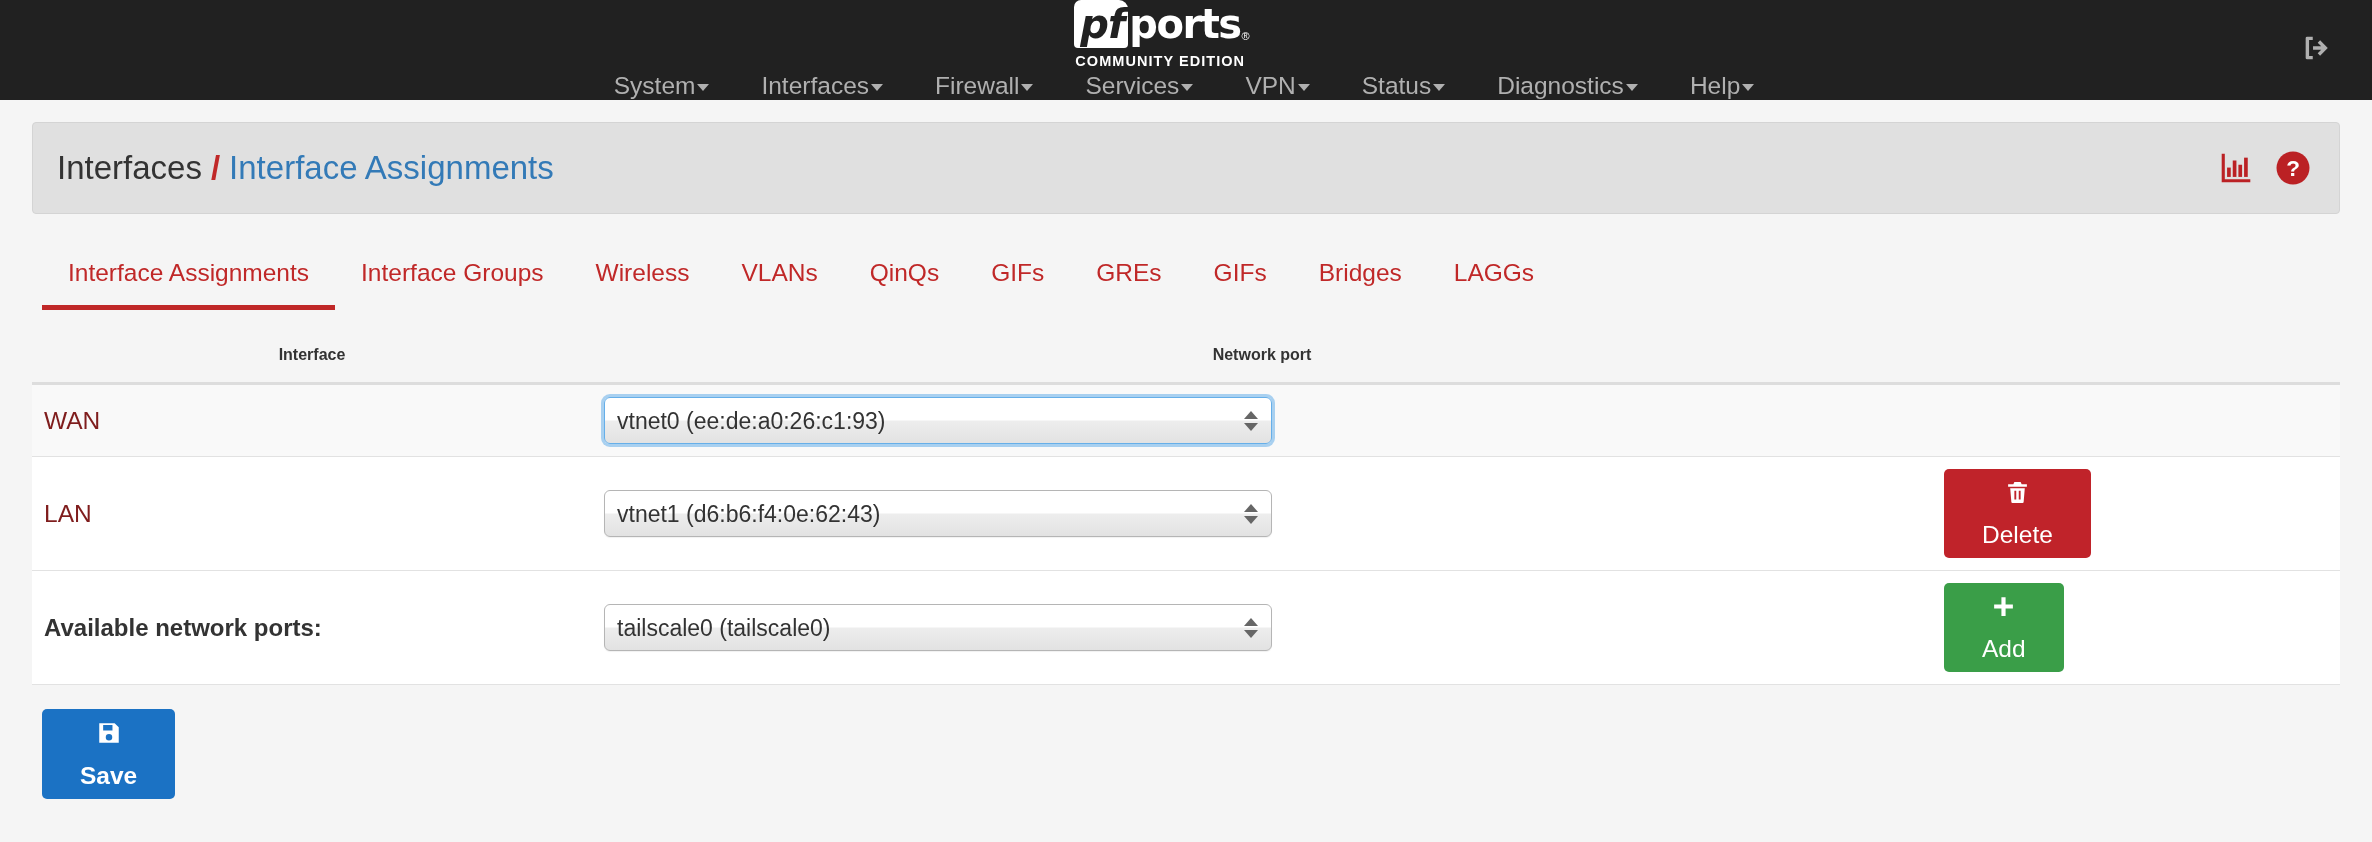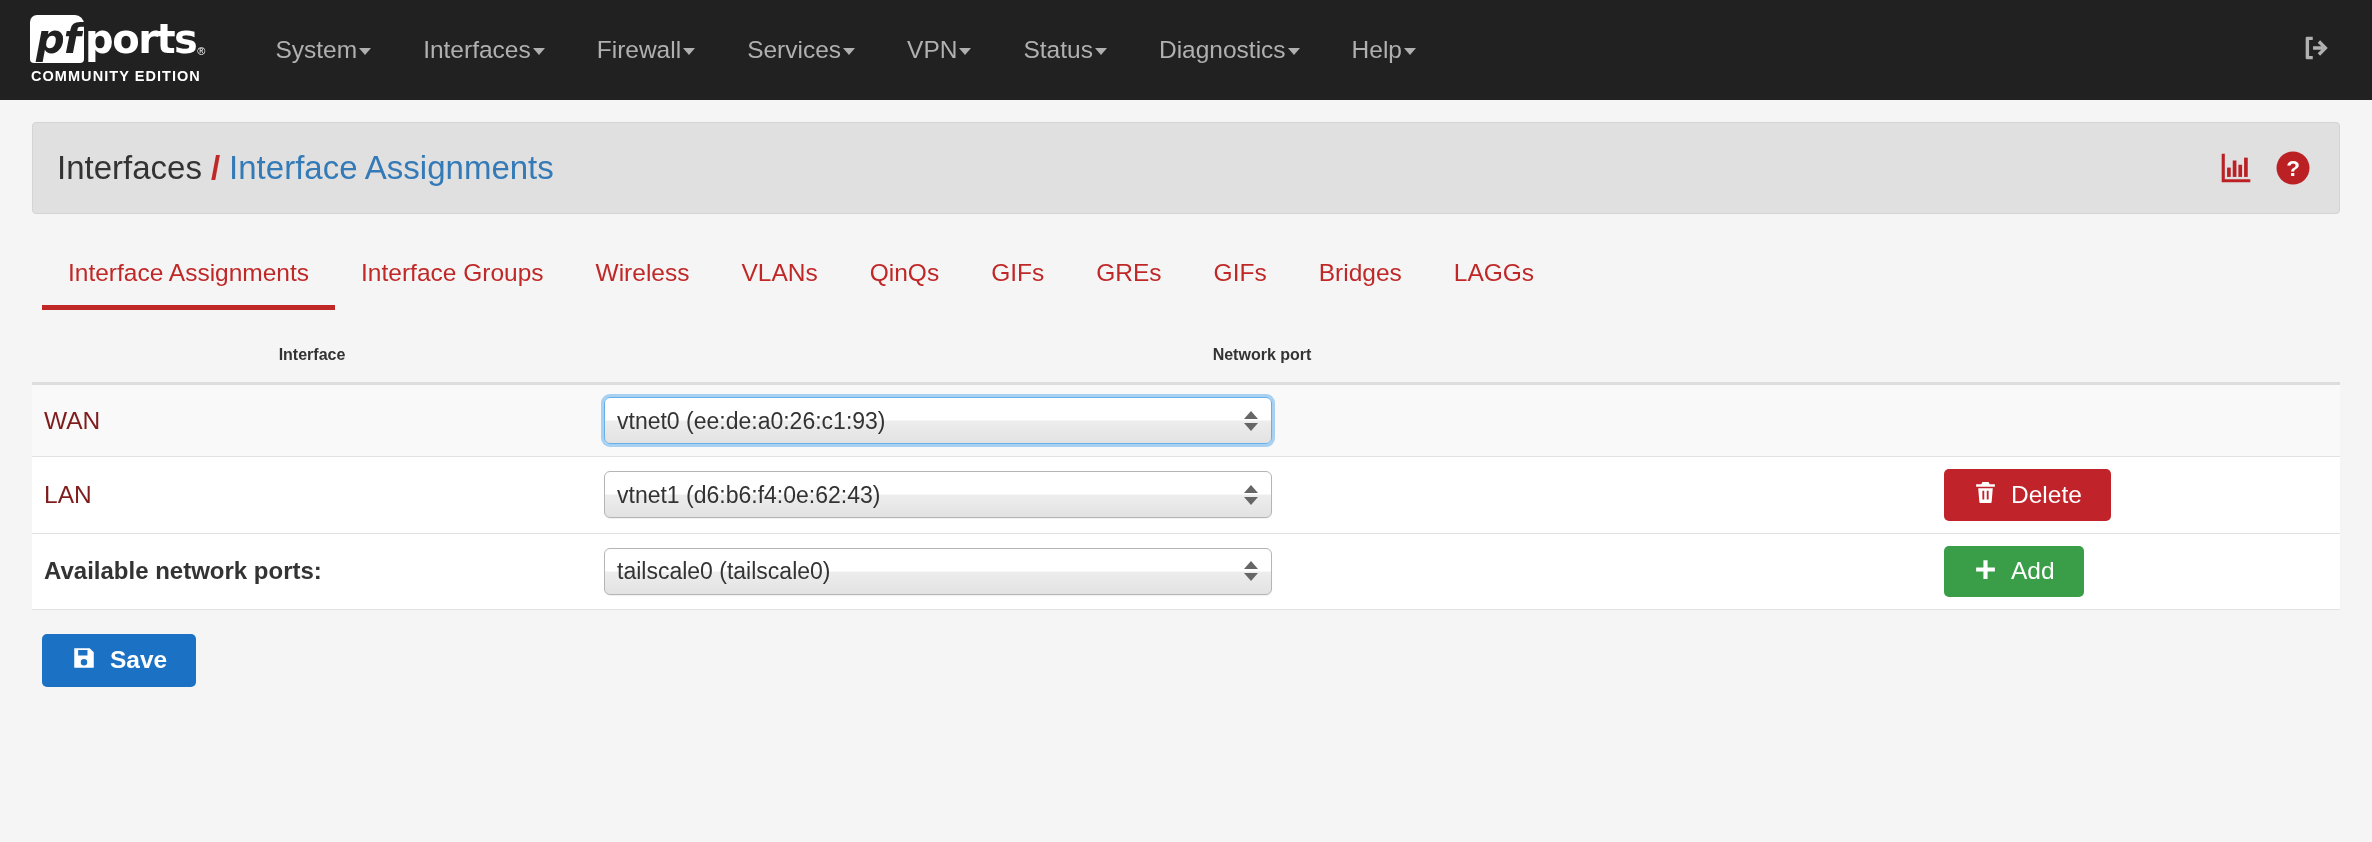--- a/index.html
+++ b/index.html
@@ -12,20 +12,21 @@
   }
 
   
   .navbar {
     height: 100px;
     background: #212121;
     display: flex;
     align-items: center;
     padding: 0 34px 0 30px;
     position: relative;
+    flex-direction: column;
   }
   .brand {
     display: flex;
     flex-direction: column;
     justify-content: center;
     margin-right: 44px;
     padding-bottom: 2px;
   }
   .brand-logo {
     display: flex;
@@ -243,23 +244,24 @@
   
   .btn {
     display: inline-flex;
     align-items: center;
     gap: 13px;
     border: none;
     border-radius: 5px;
     font-size: 24.5px;
     font-family: "Liberation Sans", sans-serif;
     color: #ffffff;
-    padding: 11px 29px;
+    padding: 11px 38px;
     cursor: pointer;
     line-height: 1;
+    flex-direction: column;
   }
   .btn-danger  { background: #c0232a; }
   .btn-success { background: #3a9e48; }
   .btn-primary { background: #1b72c4; font-weight: bold; }
 
   .save-row { margin-top: 24px; padding-left: 10px; }
 </style>
 </head>
 <body>
 

